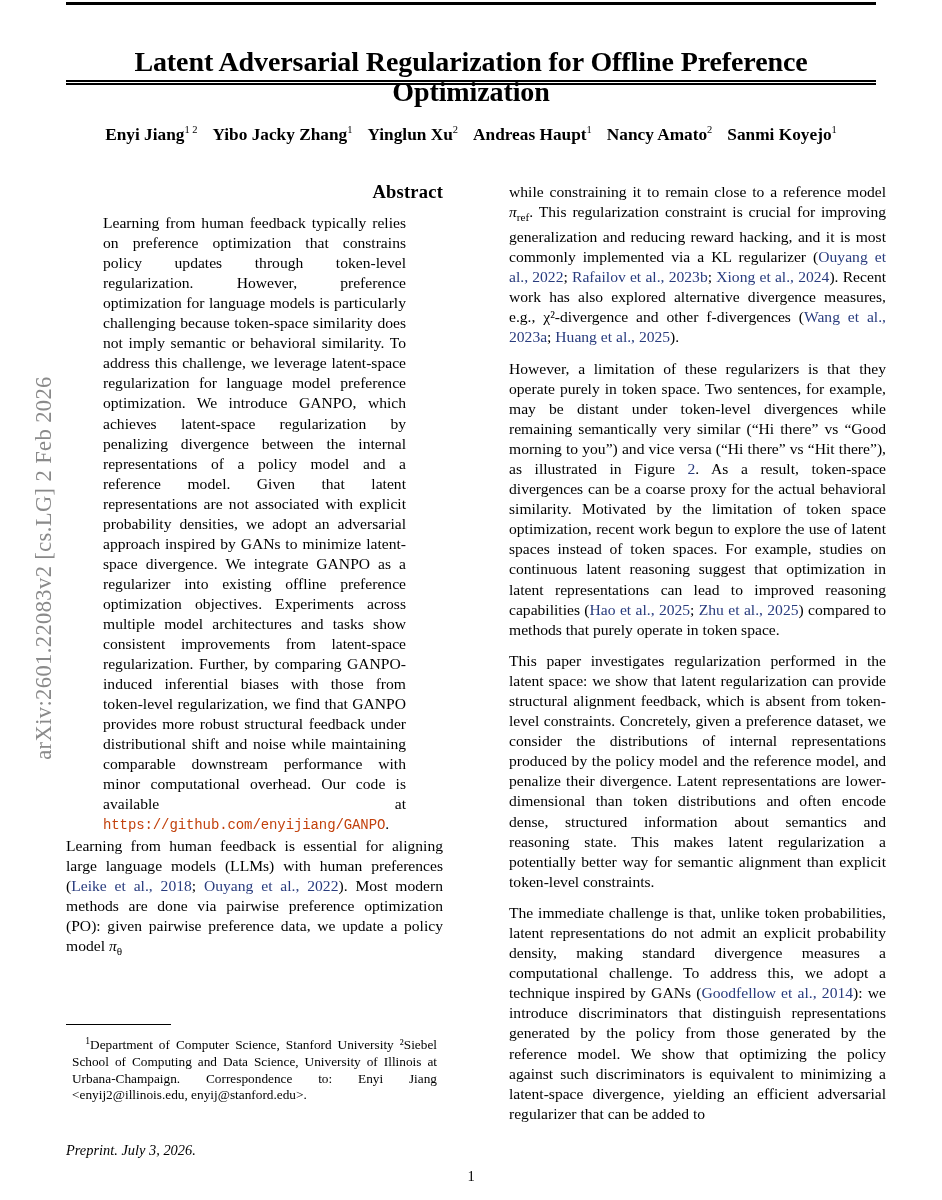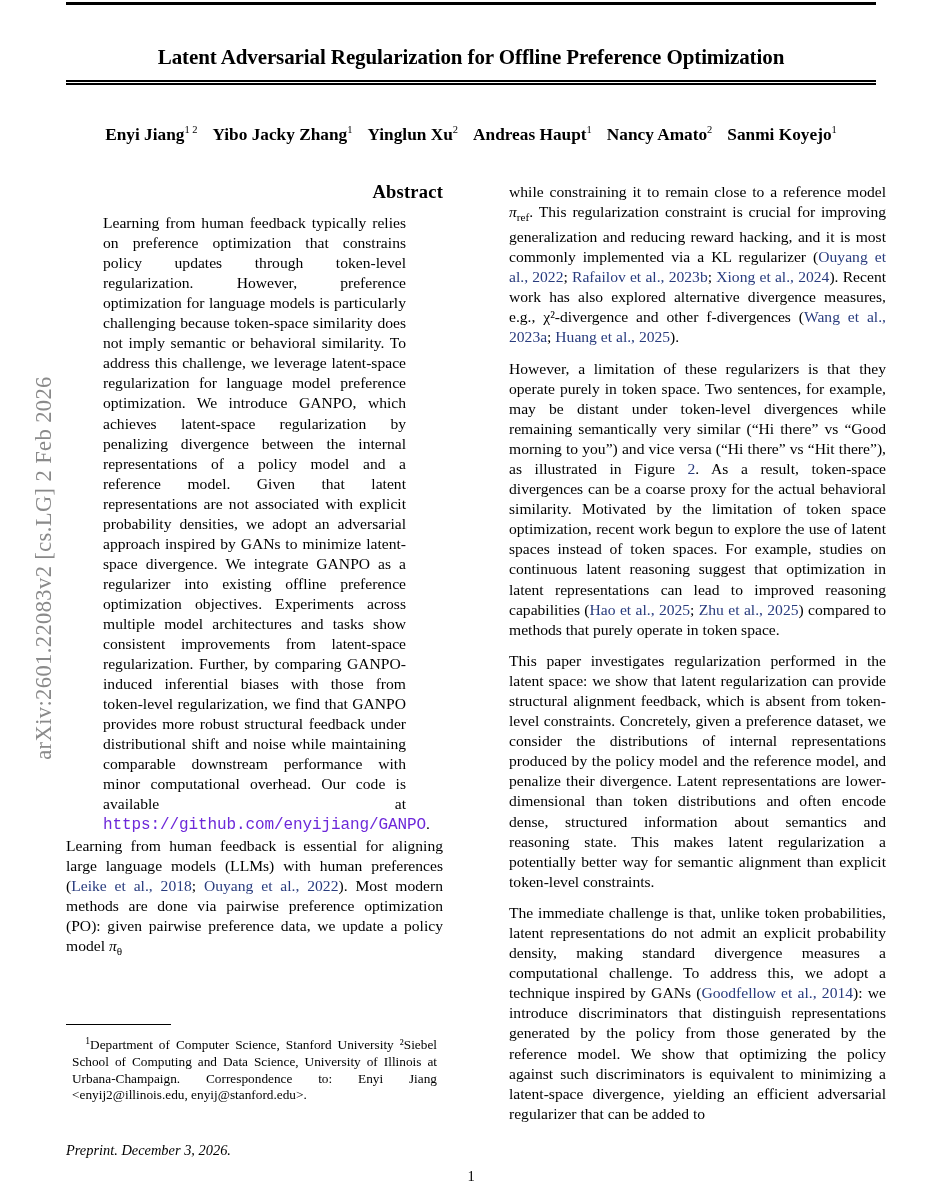--- a/index.html
+++ b/index.html
@@ -62,21 +62,21 @@
   .rule-double .r2 {
     position: absolute; left: 0; top: 3px; width: 810px; height: 2px; background: #000;
   }
 
   #paper-title {
     position: absolute;
     left: 0;
     top: 28px;
     width: 810px;
     text-align: center;
-    font-size: 21px;
+    font-size: 28px;
     font-weight: bold;
     letter-spacing: -0.1px;
     line-height: 30px;
   }
 
   #author-line {
     position: absolute;
     left: 0;
     top: 124px;
     width: 810px;
@@ -135,24 +135,24 @@
     margin: 0 0 11.5px 0;
     text-align: justify;
   }
   p.para.tight { margin-bottom: 12px; }
 
   a.cite {
     color: #283b7d;
     text-decoration: none;
   }
   a.url {
-    color: #6d28d9;
+    color: #c2410c;
     text-decoration: none;
     font-family: "Liberation Mono", "DejaVu Sans Mono", monospace;
-    font-size: 16px;
+    font-size: 14px;
     letter-spacing: -0.1px;
   }
 
   .mathvar { font-family: "Liberation Serif", serif; font-style: italic; }
   .sub { font-size: 0.72em; vertical-align: sub; font-style: normal; }
 
   
   #footnote-block {
     position: absolute;
     left: 0px;
@@ -214,21 +214,21 @@
     <p class="abstract-body" id="abstract-body">Learning from human feedback typically relies on preference optimization that constrains policy updates through token-level regularization. However, preference optimization for language models is particularly challenging because token-space similarity does not imply semantic or behavioral similarity. To address this challenge, we leverage latent-space regularization for language model preference optimization. We introduce GANPO, which achieves latent-space regularization by penalizing divergence between the internal representations of a policy model and a reference model. Given that latent representations are not associated with explicit probability densities, we adopt an adversarial approach inspired by GANs to minimize latent-space divergence. We integrate GANPO as a regularizer into existing offline preference optimization objectives. Experiments across multiple model architectures and tasks show consistent improvements from latent-space regularization. Further, by comparing GANPO-induced inferential biases with those from token-level regularization, we find that GANPO provides more robust structural feedback under distributional shift and noise while maintaining comparable downstream performance with minor computational overhead. Our code is available at <a class="url" href="#">https://github.com/enyijiang/GANPO</a>.</p>
 
     <p class="para tight" id="intro-p1">Learning from human feedback is essential for aligning large language models (LLMs) with human preferences (<a class="cite" href="#">Leike et al., 2018</a>; <a class="cite" href="#">Ouyang et al., 2022</a>). Most modern methods are done via pairwise preference optimization (PO): given pairwise preference data, we update a policy model <span class="mathvar">π<span class="sub">θ</span></span></p>
   </div>
 
   <div id="footnote-block">
     <div id="footnote-rule"></div>
     <p id="footnote-text"> <sup>1</sup>Department of Computer Science, Stanford University ²Siebel School of Computing and Data Science, University of Illinois at Urbana-Champaign. Correspondence to: Enyi Jiang &lt;enyij2@illinois.edu, enyij@stanford.edu&gt;.</p>
   </div>
 
-  <div id="preprint-line">Preprint. December 3, 2026.</div>
+  <div id="preprint-line">Preprint. July 3, 2026.</div>
 
   <div class="col" id="col-right">
     <p class="para" id="right-p1">while constraining it to remain close to a reference model <span class="mathvar">π<span class="sub">ref</span></span>. This regularization constraint is crucial for improving generalization and reducing reward hacking, and it is most commonly implemented via a KL regularizer (<a class="cite" href="#">Ouyang et al., 2022</a>; <a class="cite" href="#">Rafailov et al., 2023b</a>; <a class="cite" href="#">Xiong et al., 2024</a>). Recent work has also explored alternative divergence measures, e.g., χ²-divergence and other f-divergences (<a class="cite" href="#">Wang et al., 2023a</a>; <a class="cite" href="#">Huang et al., 2025</a>).</p>
     <p class="para" id="right-p2">However, a limitation of these regularizers is that they operate purely in token space. Two sentences, for example, may be distant under token-level divergences while remaining semantically very similar (“Hi there” vs “Good morning to you”) and vice versa (“Hi there” vs “Hit there”), as illustrated in Figure <a class="cite" href="#">2</a>. As a result, token-space divergences can be a coarse proxy for the actual behavioral similarity. Motivated by the limitation of token space optimization, recent work begun to explore the use of latent spaces instead of token spaces. For example, studies on continuous latent reasoning suggest that optimization in latent representations can lead to improved reasoning capabilities (<a class="cite" href="#">Hao et al., 2025</a>; <a class="cite" href="#">Zhu et al., 2025</a>) compared to methods that purely operate in token space.</p>
     <p class="para" id="right-p3">This paper investigates regularization performed in the latent space: we show that latent regularization can provide structural alignment feedback, which is absent from token-level constraints. Concretely, given a preference dataset, we consider the distributions of internal representations produced by the policy model and the reference model, and penalize their divergence. Latent representations are lower-dimensional than token distributions and often encode dense, structured information about semantics and reasoning state. This makes latent regularization a potentially better way for semantic alignment than explicit token-level constraints.</p>
     <p class="para" id="right-p4">The immediate challenge is that, unlike token probabilities, latent representations do not admit an explicit probability density, making standard divergence measures a computational challenge. To address this, we adopt a technique inspired by GANs (<a class="cite" href="#">Goodfellow et al., 2014</a>): we introduce discriminators that distinguish representations generated by the policy from those generated by the reference model. We show that optimizing the policy against such discriminators is equivalent to minimizing a latent-space divergence, yielding an efficient adversarial regularizer that can be added to</p>
   </div>
 
   <div id="page-number">1</div>
 

